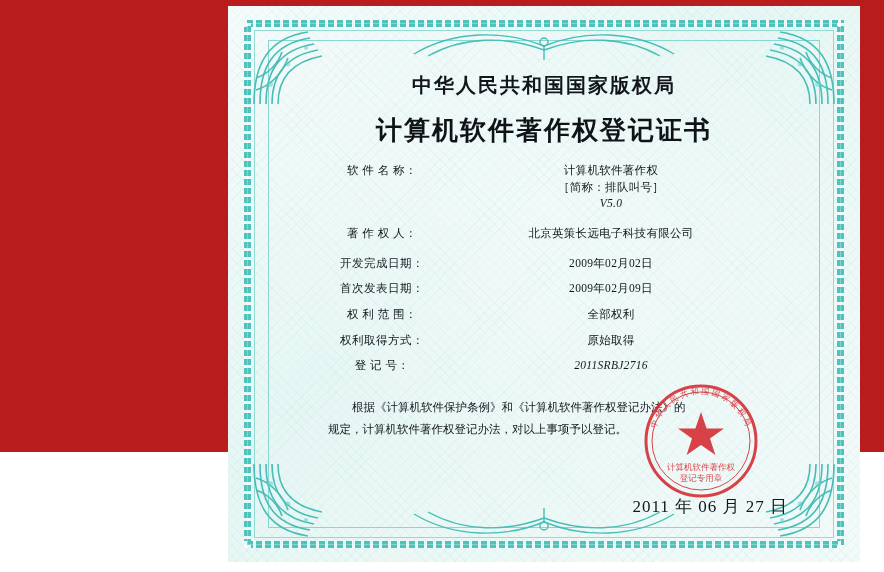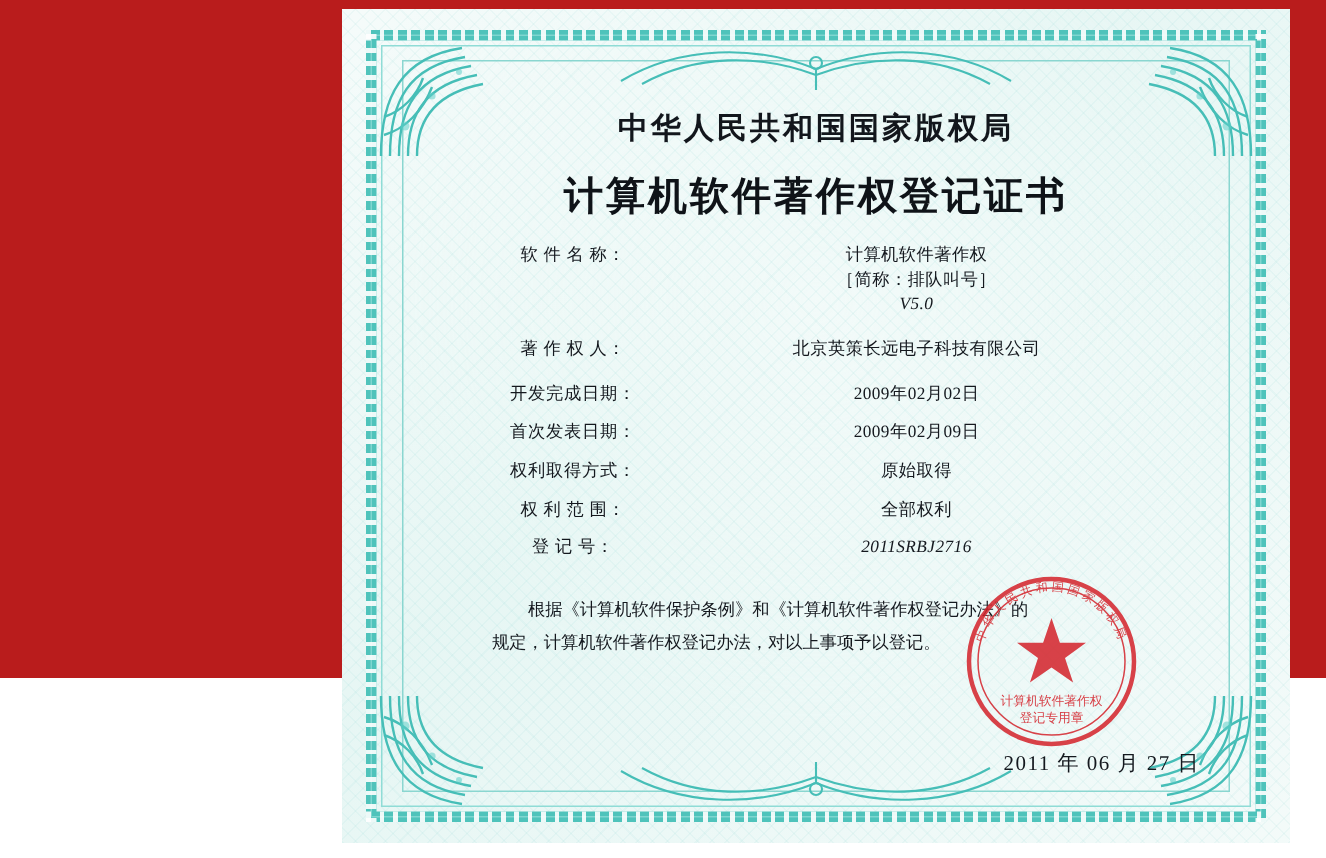--- a/index.html
+++ b/index.html
@@ -204,23 +204,23 @@
     padding-right: 42px;
     font-size: 11.5px;
     color: #14181e;
     line-height: 1.95;
     text-align: justify;
   }
   .statement .indent { display: inline-block; width: 24px; }
 
   .issue-date {
     position: absolute;
-    right: 60px;
+    right: 72px;
     bottom: 44px;
-    font-size: 14px;
+    font-size: 17px;
     color: #14181e;
     letter-spacing: 1px;
   }
 
   
   .seal {
     position: absolute;
     right: 96px;
     bottom: 58px;
     width: 126px;
@@ -367,27 +367,27 @@
           <div class="field-label">开发完成日期：</div>
           <div class="field-value">2009年02月02日</div>
         </div>
 
         <div class="field-row tight">
           <div class="field-label">首次发表日期：</div>
           <div class="field-value">2009年02月09日</div>
         </div>
 
         <div class="field-row tight">
+          <div class="field-label">权 利 范 围：</div>
+          <div class="field-value">全部权利</div>
+        </div>
+
+        <div class="field-row tight">
           <div class="field-label">权利取得方式：</div>
           <div class="field-value">原始取得</div>
-        </div>
-
-        <div class="field-row tight">
-          <div class="field-label">权 利 范 围：</div>
-          <div class="field-value">全部权利</div>
         </div>
 
         <div class="field-row tight">
           <div class="field-label">登 记 号：</div>
           <div class="field-value mono-ish">2011SRBJ2716</div>
         </div>
 
       </div>
 
       <div class="statement">

